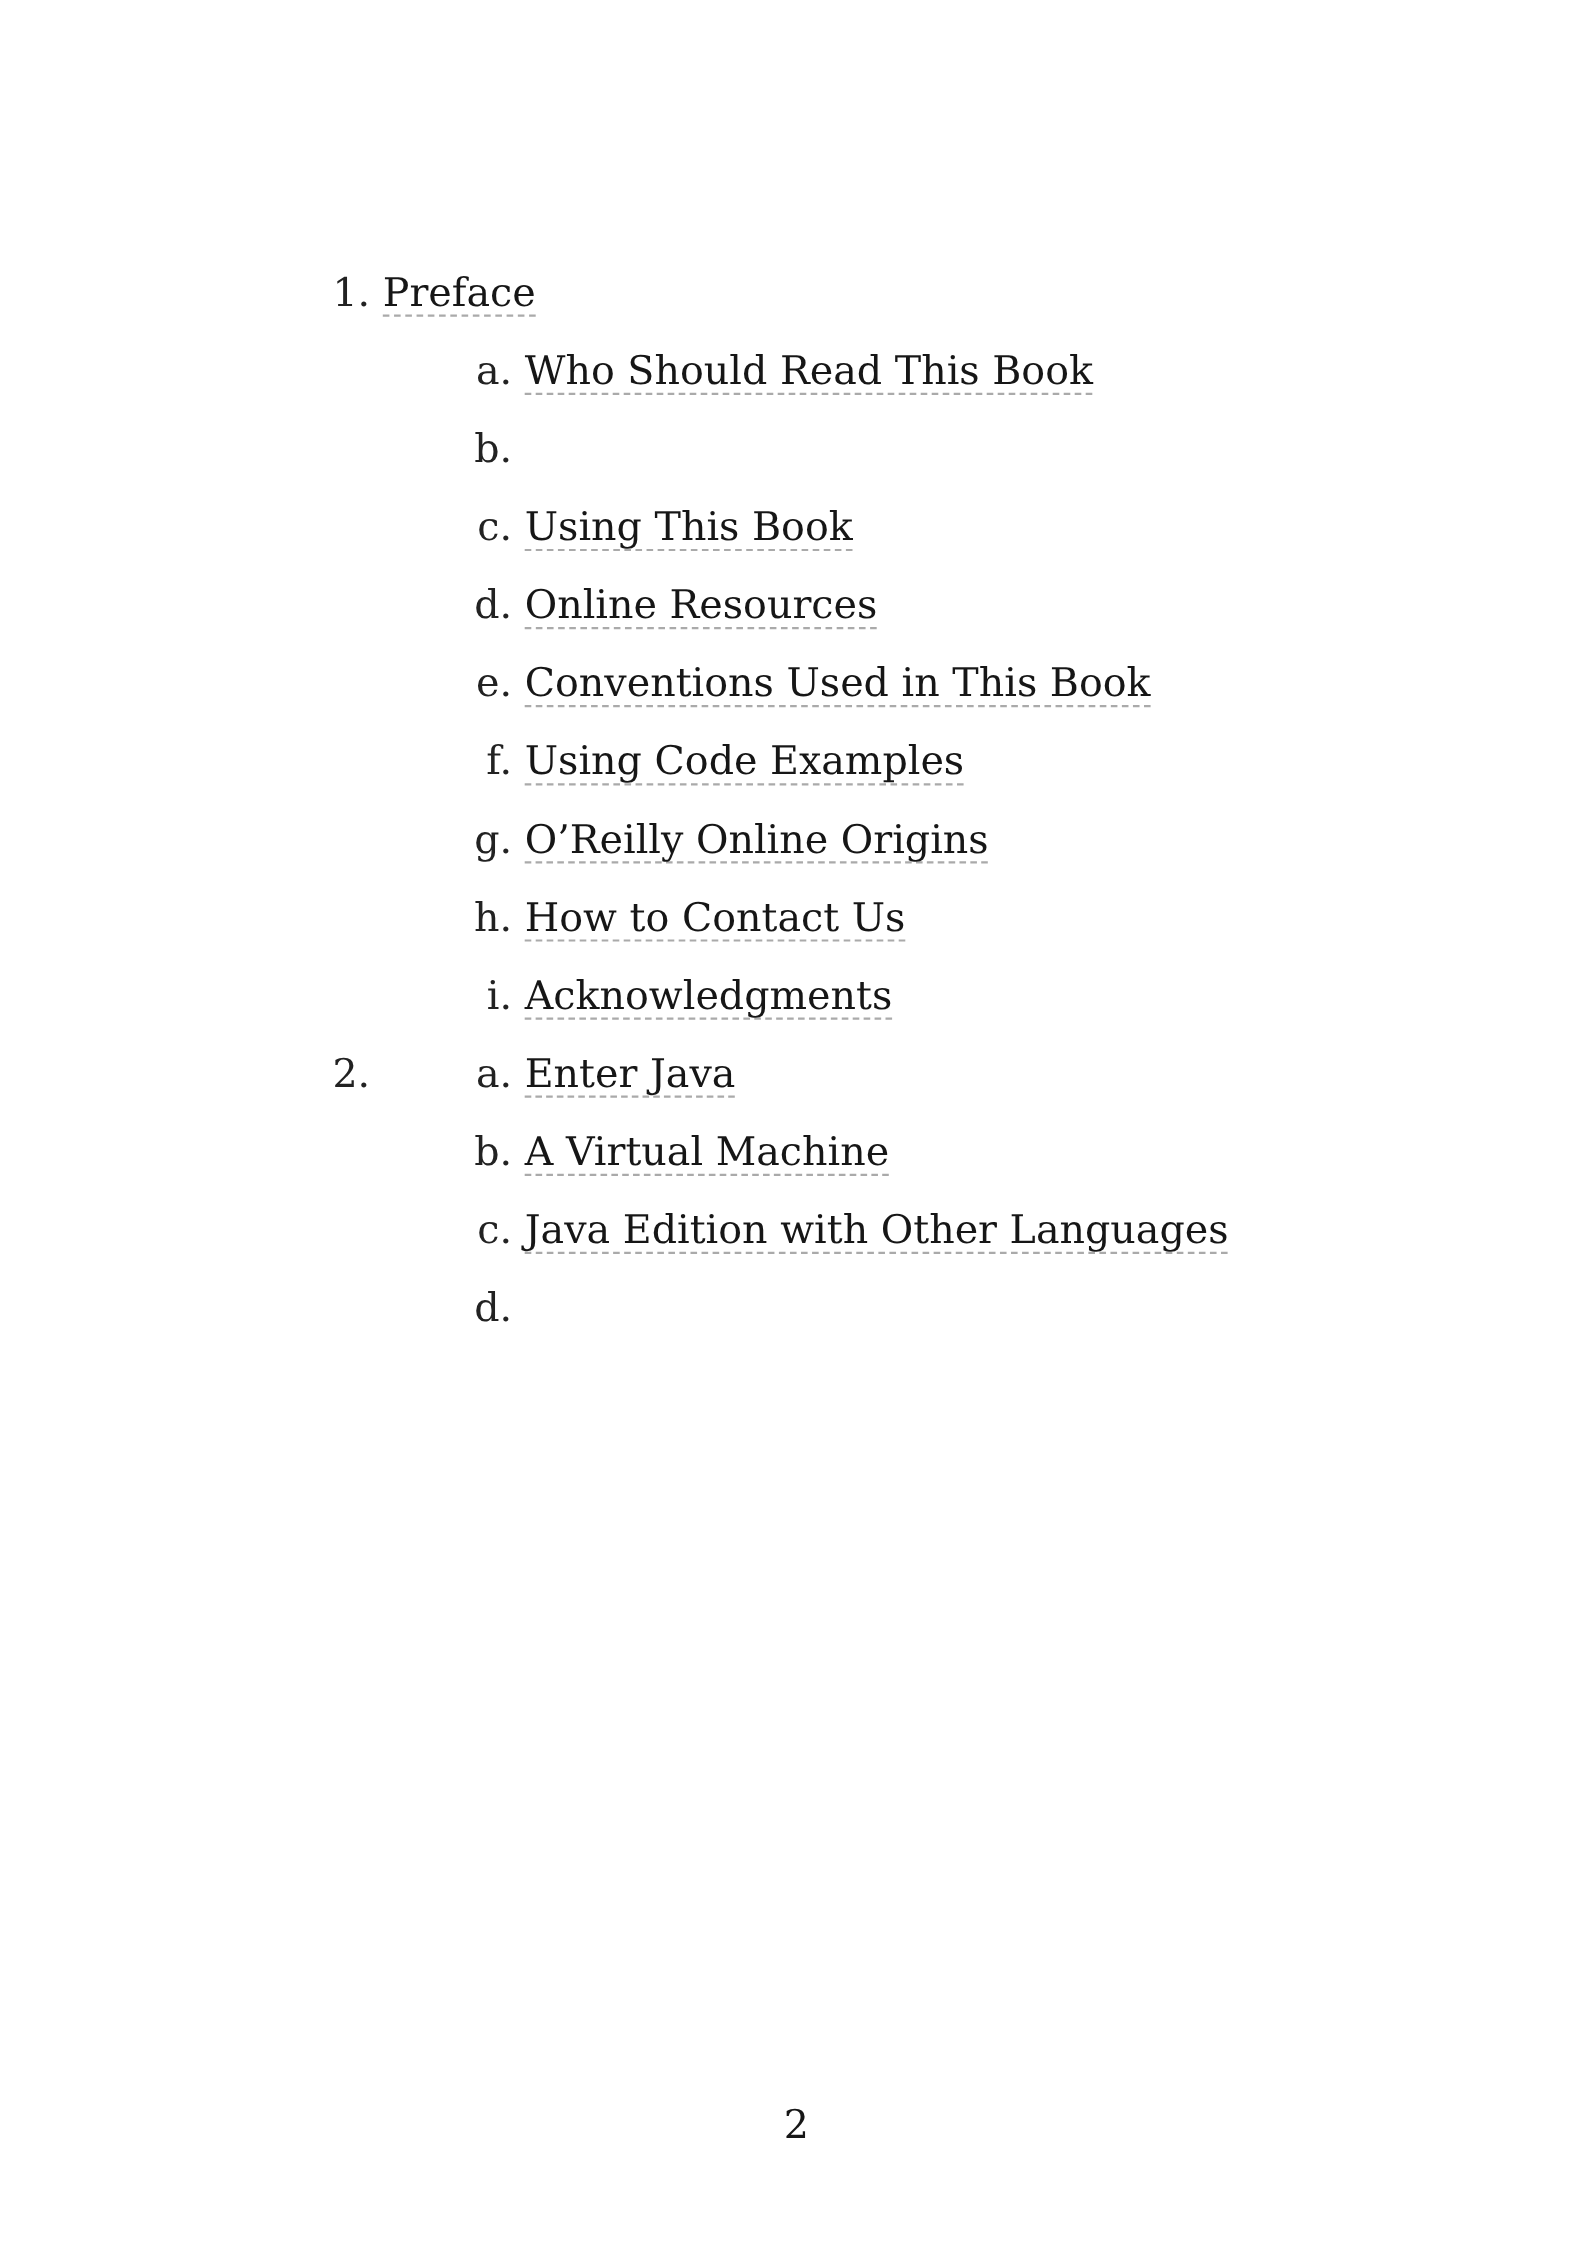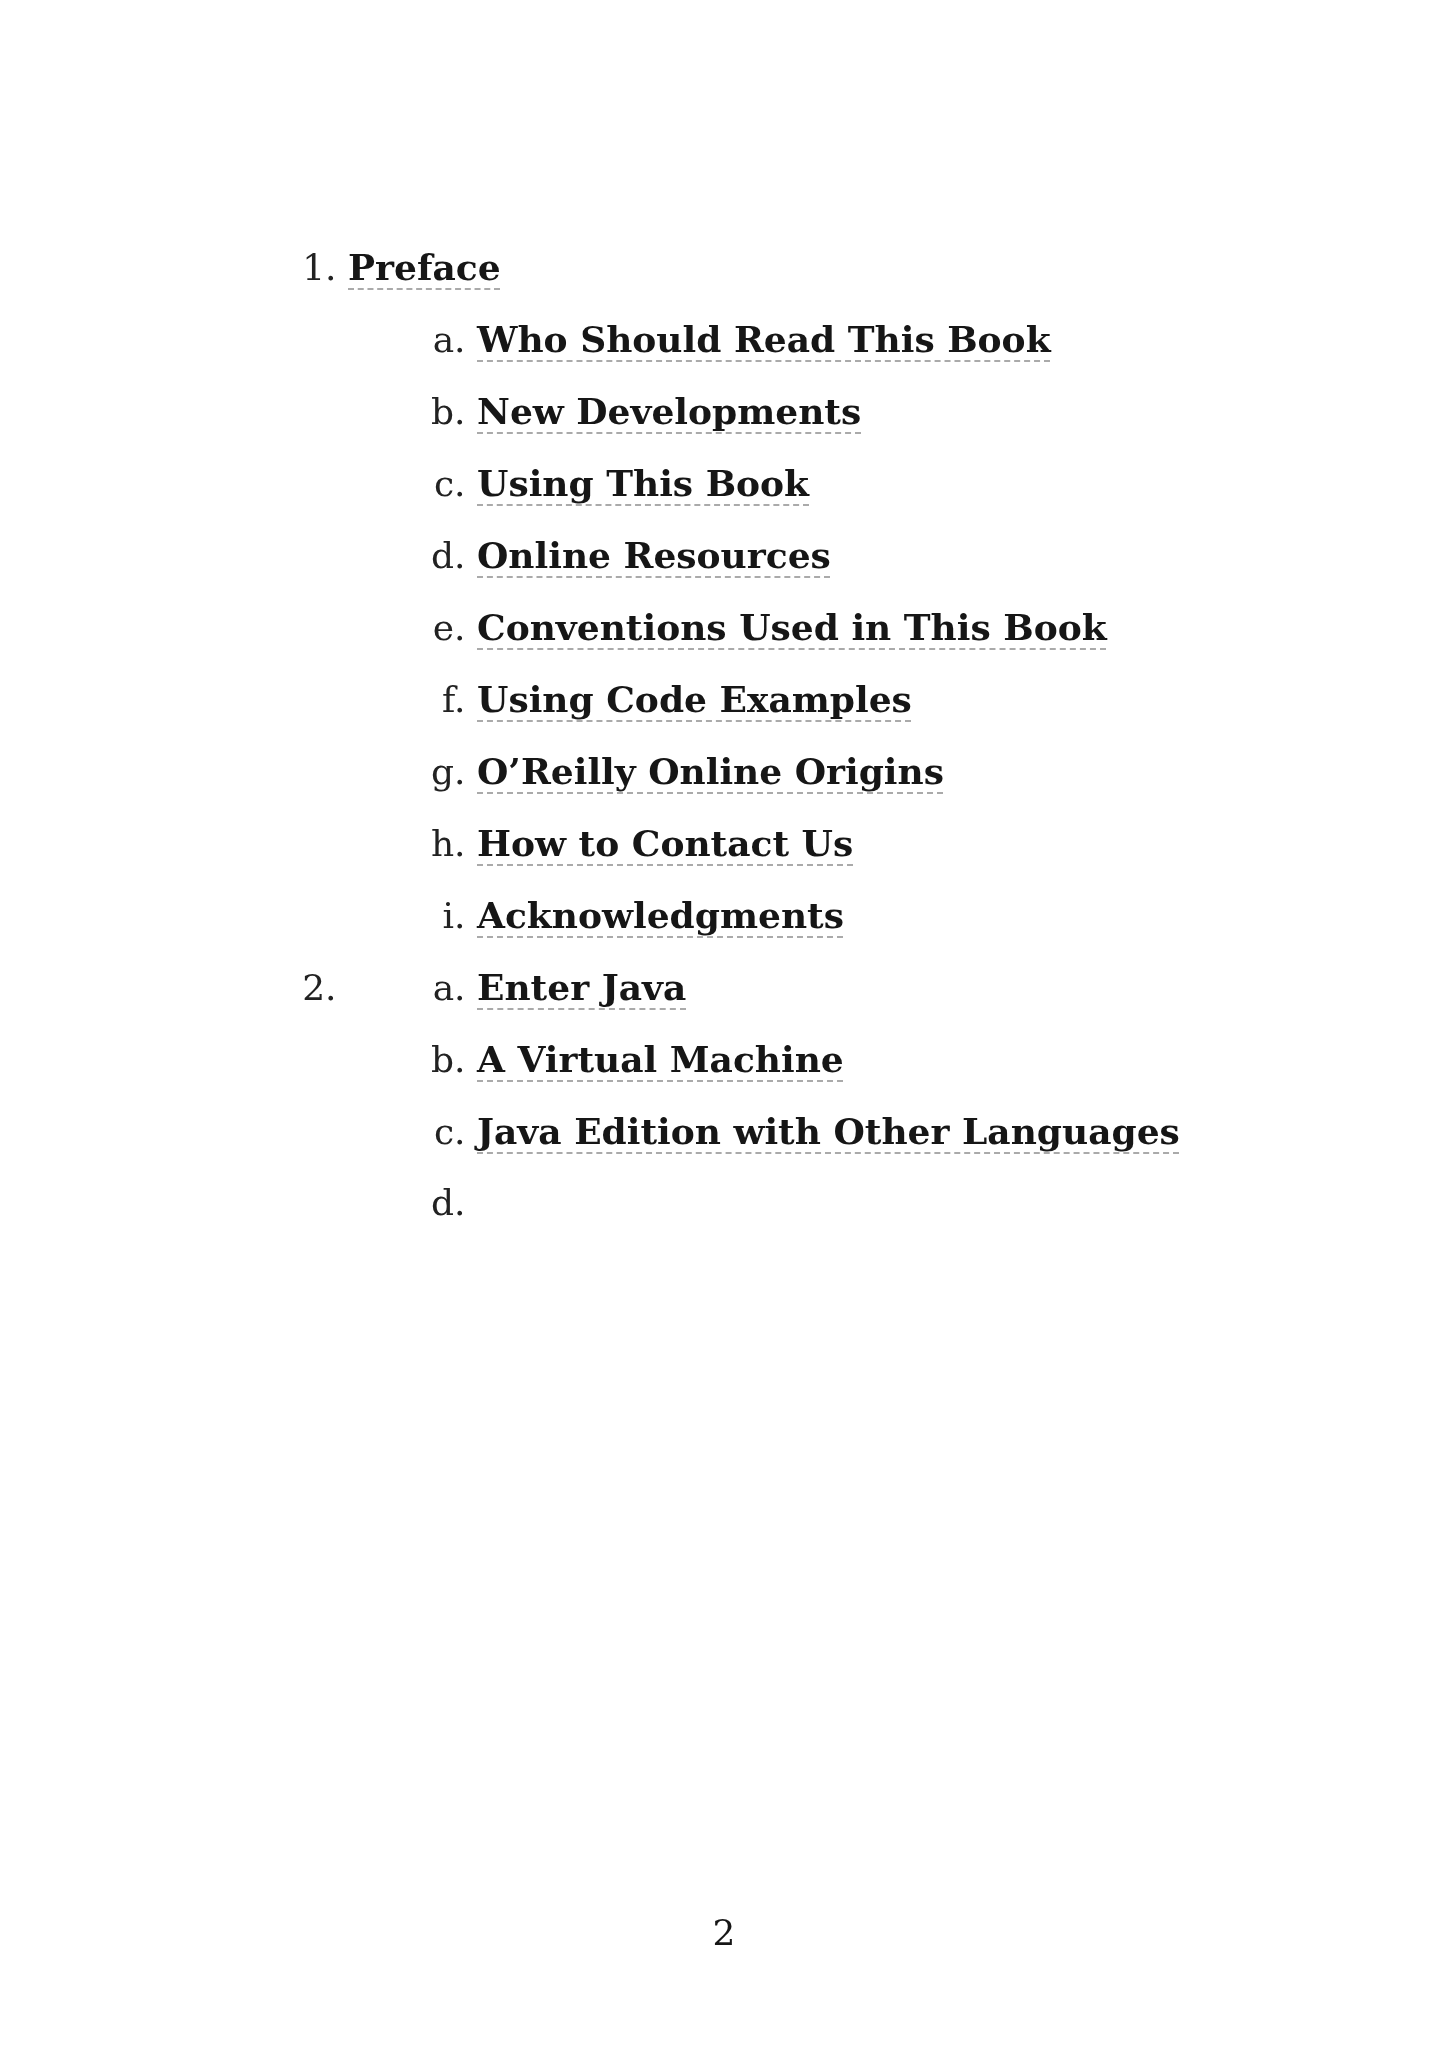--- a/index.html
+++ b/index.html
@@ -34,21 +34,20 @@
   }
   li::marker {
     color: #222222;
   }
   .toc-link {
     color: #161616;
     cursor: pointer;
     text-decoration: underline dashed #aaaaaa;
     text-decoration-thickness: 2px;
     text-underline-offset: 8px;
-    font-weight: bold;
   }
   .page-number {
     position: absolute;
     top: 1910px;
     left: 0;
     right: 0;
     text-align: center;
     color: #161616;
   }
 </style>
@@ -59,21 +58,20 @@
   <nav class="toc">
     <ol class="lvl1">
 
       <li>
         <span class="toc-link">Preface</span>
         <ol class="lvl2">
           <li>
             <span class="toc-link">Who Should Read This Book</span>
           </li>
           <li>
-            <span class="toc-link">New Developments</span>
           </li>
           <li>
             <span class="toc-link">Using This Book</span>
           </li>
           <li>
             <span class="toc-link">Online Resources</span>
           </li>
           <li>
             <span class="toc-link">Conventions Used in This Book</span>
           </li>

